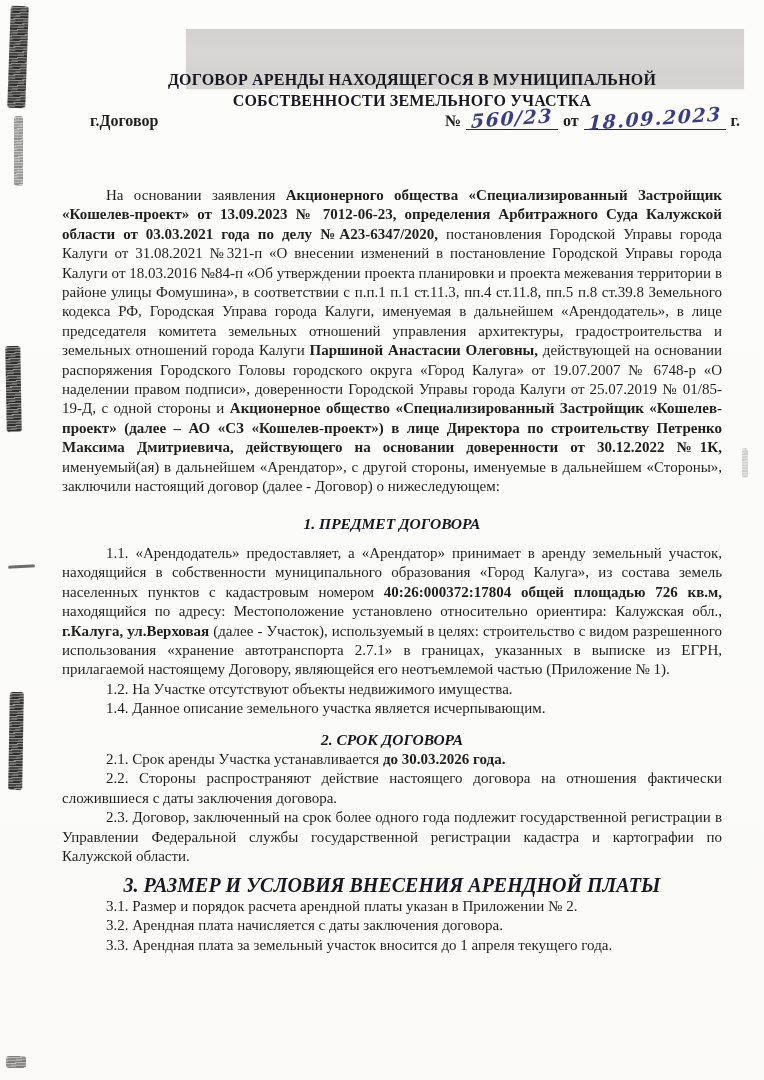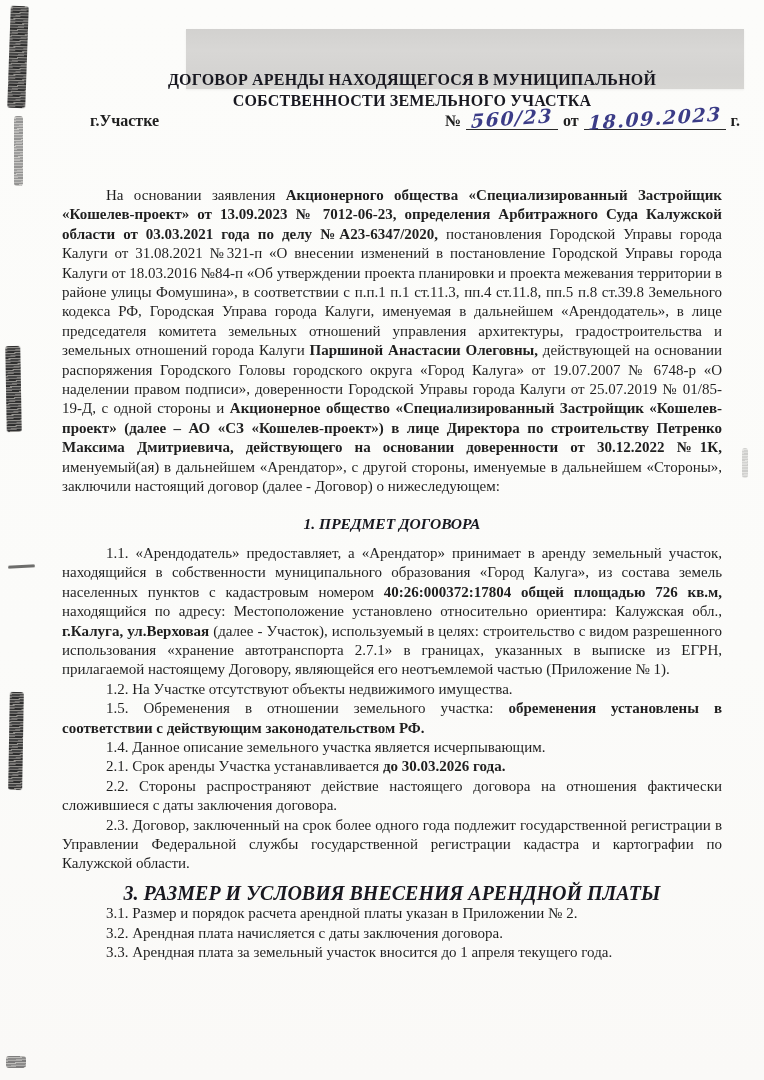--- a/index.html
+++ b/index.html
@@ -115,35 +115,35 @@
   <div class="artifact a3"></div>
   <div class="artifact a4"></div>
   <div class="artifact a5"></div>
   <div class="artifact a6"></div>
   <div class="artifact a7"></div>
 
   <div class="title-band"></div>
   <div class="title">ДОГОВОР АРЕНДЫ НАХОДЯЩЕГОСЯ В МУНИЦИПАЛЬНОЙ СОБСТВЕННОСТИ ЗЕМЕЛЬНОГО УЧАСТКА</div>
 
   <div class="place-row">
-    <span class="place">г.Участке</span>
+    <span class="place">г.Договор</span>
     <span class="numline">
       <span>№</span><span class="uline u1"><span class="hand">560/23</span></span><span>от</span><span class="uline u2"><span class="hand">18.09.2023</span></span><span>г.</span>
     </span>
   </div>
 
   <div class="body">
     <p class="para"><span>На основании заявления </span><span class="b">Акционерного общества «Специализированный Застройщик «Кошелев-проект» от 13.09.2023 № 7012-06-23, определения Арбитражного Суда Калужской области от 03.03.2021 года по делу №А23-6347/2020,</span><span> постановления Городской Управы города Калуги от 31.08.2021 №321-п «О внесении изменений в постановление Городской Управы города Калуги от 18.03.2016 №84-п «Об утверждении проекта планировки и проекта межевания территории в районе улицы Фомушина», в соответствии с п.п.1 п.1 ст.11.3, пп.4 ст.11.8, пп.5 п.8 ст.39.8 Земельного кодекса РФ, Городская Управа города Калуги, именуемая в дальнейшем «Арендодатель», в лице председателя комитета земельных отношений управления архитектуры, градостроительства и земельных отношений города Калуги </span><span class="b">Паршиной Анастасии Олеговны,</span><span> действующей на основании распоряжения Городского Головы городского округа «Город Калуга» от 19.07.2007 № 6748-р «О наделении правом подписи», доверенности Городской Управы города Калуги от 25.07.2019 № 01/85-19-Д, с одной стороны и </span><span class="b">Акционерное общество «Специализированный Застройщик «Кошелев-проект» (далее – АО «СЗ «Кошелев-проект») в лице Директора по строительству Петренко Максима Дмитриевича, действующего на основании доверенности от 30.12.2022 №1К,</span><span> именуемый(ая) в дальнейшем «Арендатор», с другой стороны, именуемые в дальнейшем «Стороны», заключили настоящий договор (далее - Договор) о нижеследующем:</span></p>
 
     <h3 class="sh sh1">1. ПРЕДМЕТ ДОГОВОРА</h3>
     <p class="para"><span>1.1. «Арендодатель» предоставляет, а «Арендатор» принимает в аренду земельный участок, находящийся в собственности муниципального образования «Город Калуга», из состава земель населенных пунктов с кадастровым номером </span><span class="b">40:26:000372:17804 общей площадью 726 кв.м,</span><span> находящийся по адресу: Местоположение установлено относительно ориентира: Калужская обл., </span><span class="b">г.Калуга, ул.Верховая</span><span> (далее - Участок), используемый в целях: строительство с видом разрешенного использования «хранение автотранспорта 2.7.1» в границах, указанных в выписке из ЕГРН, прилагаемой настоящему Договору, являющейся его неотъемлемой частью (Приложение № 1).</span></p>
     <p class="para"><span>1.2. На Участке отсутствуют объекты недвижимого имущества.</span></p>
-    <p class="para"><span>1.5. Обременения в отношении земельного участка: </span><span class="b">обременения установлены в соответствии с действующим законодательством РФ.</span></p>
     <p class="para"><span>1.4. Данное описание земельного участка является исчерпывающим.</span></p>
 
+    <h3 class="sh sh2">2. СРОК ДОГОВОРА</h3>
     <p class="para"><span>2.1. Срок аренды Участка устанавливается </span><span class="b">до 30.03.2026 года.</span></p>
     <p class="para"><span>2.2. Стороны распространяют действие настоящего договора на отношения фактически сложившиеся с даты заключения договора.</span></p>
     <p class="para"><span>2.3. Договор, заключенный на срок более одного года подлежит государственной регистрации в Управлении Федеральной службы государственной регистрации кадастра и картографии по Калужской области.</span></p>
 
     <h3 class="sh sh3">3. РАЗМЕР И УСЛОВИЯ ВНЕСЕНИЯ АРЕНДНОЙ ПЛАТЫ</h3>
     <p class="para"><span>3.1. Размер и порядок расчета арендной платы указан в Приложении № 2.</span></p>
     <p class="para"><span>3.2. Арендная плата начисляется с даты заключения договора.</span></p>
     <p class="para"><span>3.3. Арендная плата за земельный участок вносится до 1 апреля текущего года.</span></p>
 
   </div>

